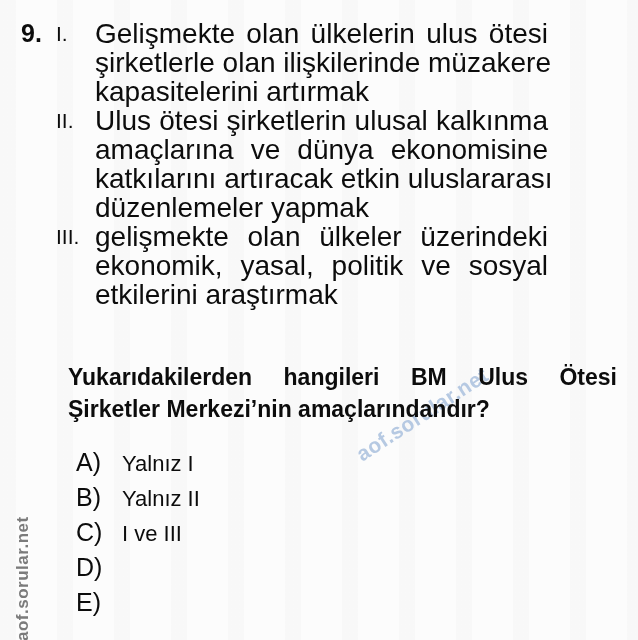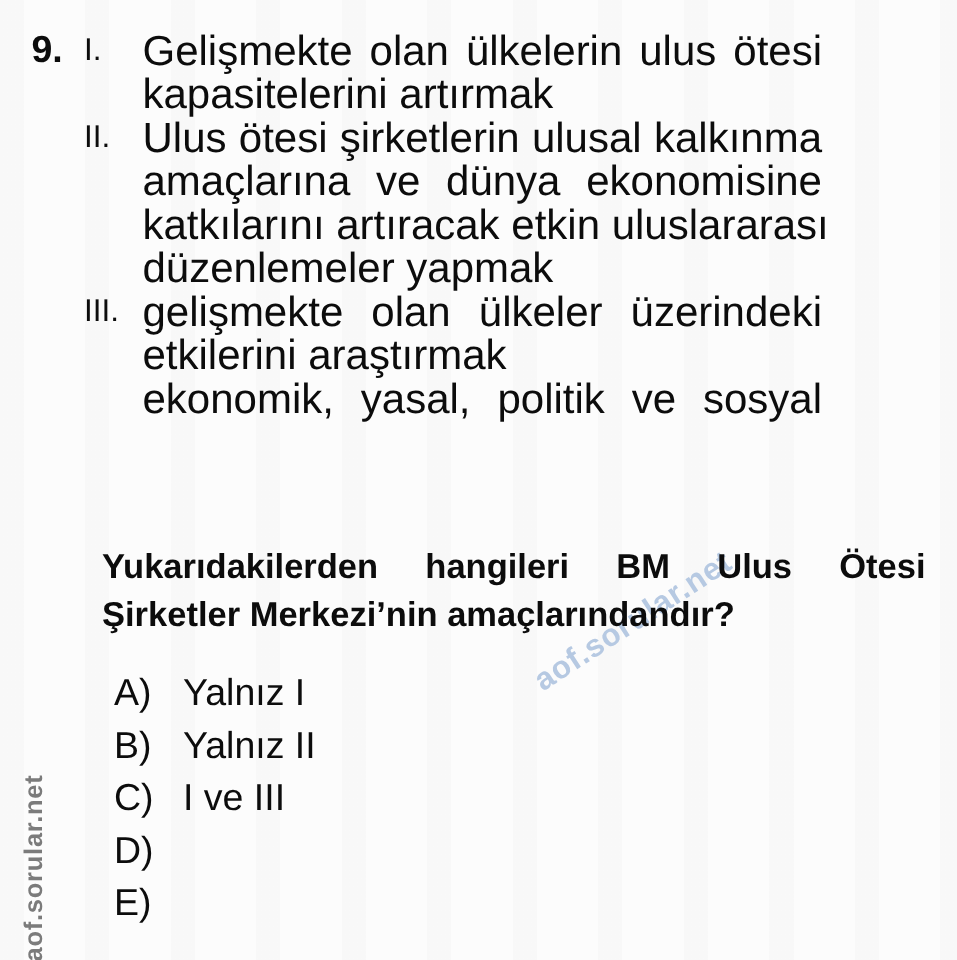--- a/index.html
+++ b/index.html
@@ -67,21 +67,21 @@
     align-items: baseline;
     margin-bottom: 10px;
     height: 25px;
   }
   .letter {
     flex: 0 0 46px;
     font-size: 25px;
     line-height: 25px;
   }
   .otext {
-    font-size: 25px;
+    font-size: 22px;
     line-height: 25px;
   }
   .wm-side {
     position: absolute;
     left: 13px; top: 641px;
     transform: rotate(-90deg);
     transform-origin: 0 0;
     font-size: 17px;
     font-weight: bold;
     letter-spacing: 0.5px;
@@ -111,40 +111,41 @@
   <div class="wm-side">aof.sorular.net</div>
 
   <div class="qnum">9.</div>
 
   <div class="items">
 
     <div class="item">
       <span class="numeral">I.</span>
       <span class="ilines">
         <span class="jline" style="display:block">Gelişmekte olan ülkelerin ulus ötesi</span>
+        <span class="jline" style="display:block">şirketlerle olan ilişkilerinde müzakere</span>
         <span class="jline last" style="display:block">kapasitelerini artırmak</span>
       </span>
     </div>
 
     <div class="item">
       <span class="numeral">II.</span>
       <span class="ilines">
         <span class="jline" style="display:block">Ulus ötesi şirketlerin ulusal kalkınma</span>
         <span class="jline" style="display:block">amaçlarına ve dünya ekonomisine</span>
         <span class="jline" style="display:block">katkılarını artıracak etkin uluslararası</span>
         <span class="jline last" style="display:block">düzenlemeler yapmak</span>
       </span>
     </div>
 
     <div class="item">
       <span class="numeral">III.</span>
       <span class="ilines">
         <span class="jline" style="display:block">gelişmekte olan ülkeler üzerindeki</span>
+        <span class="jline" style="display:block">ekonomik, yasal, politik ve sosyal</span>
         <span class="jline last" style="display:block">etkilerini araştırmak</span>
-        <span class="jline" style="display:block">ekonomik, yasal, politik ve sosyal</span>
       </span>
     </div>
 
   </div>
 
   <div class="stem">
     <span class="sline" style="display:block">Yukarıdakilerden hangileri BM Ulus Ötesi</span>
     <span class="sline last" style="display:block">Şirketler Merkezi’nin amaçlarındandır?</span>
   </div>
 

